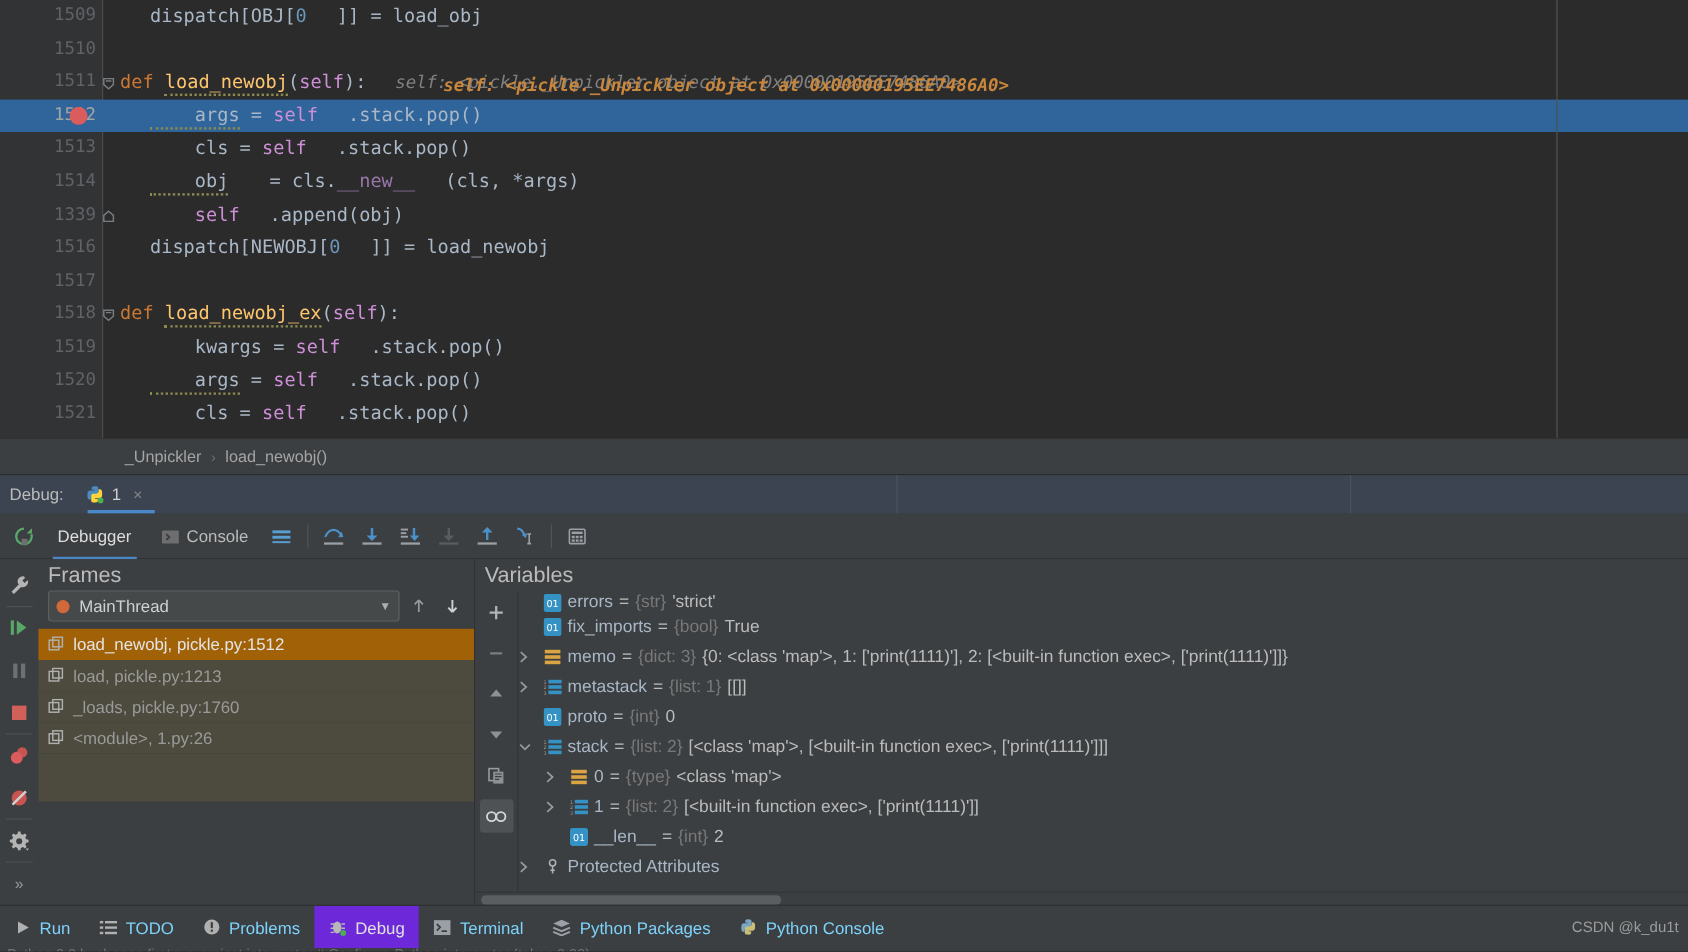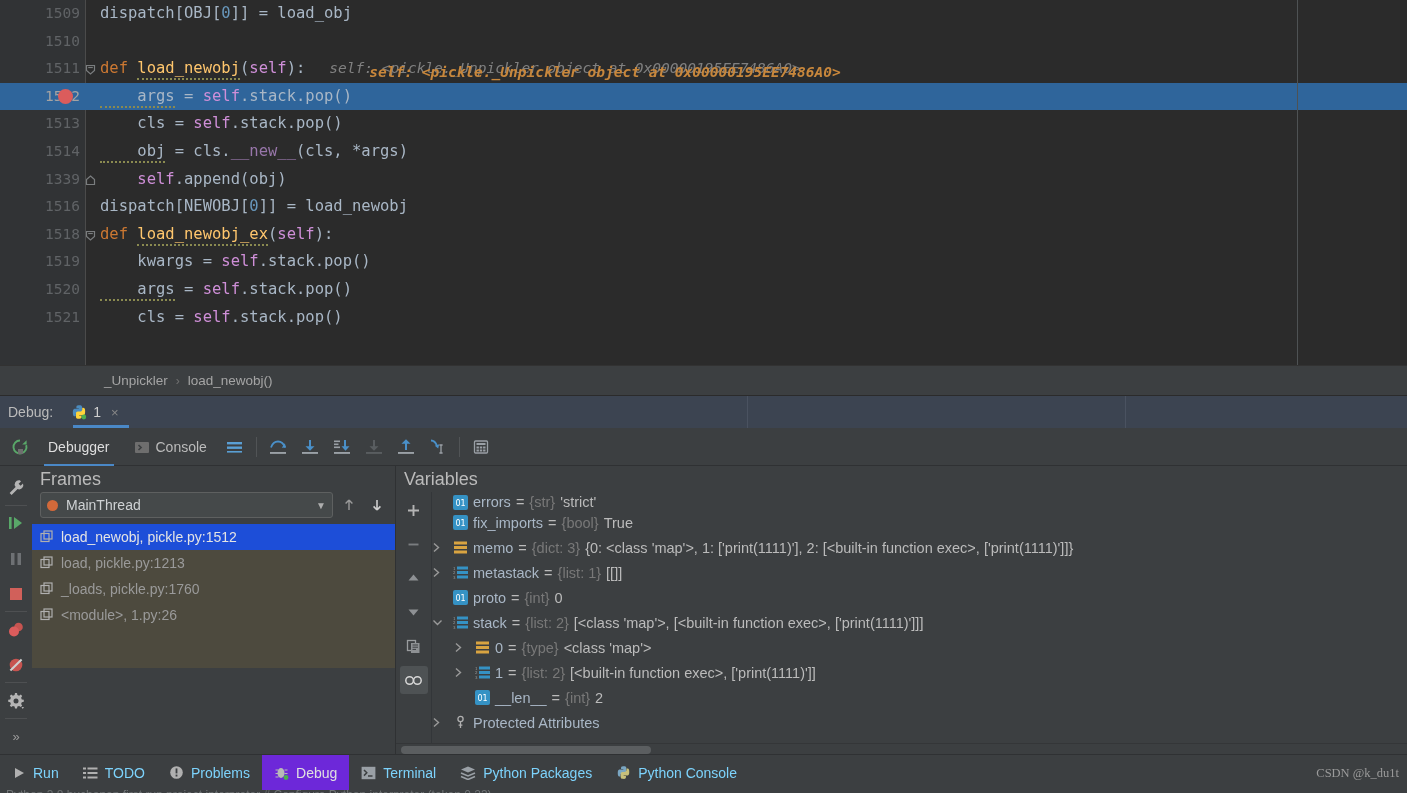--- a/index.html
+++ b/index.html
@@ -52,21 +52,21 @@
   }
   .margin-guide {
     position: absolute; left: 1297px; top: 0; width: 1px; height: 365px;
     background: #4e5254;
   }
   
   .k  { color: #cc7832; }          
   .fn { color: #ffc66d; }          
   .sf { color: #9876aa; }          
   .pk { color: #cf8fd8; }          
-  .id { color: #a9b7c6; }          
+  .id { color: #a9b7c6; margin-left: 25px; }          
   .nm { color: #6897bb; }          
   .op { color: #a9b7c6; }
   .hint { color: #808080; font-style: italic; font-size: 14.5px;
           font-family: "DejaVu Sans Mono", monospace; }
   .hint-o { color: #c8873c; font-style: italic; font-weight: bold; }
   .squig {
     border-bottom: 2px dotted #8a8a50;
     padding-bottom: 1px;
   }
 
@@ -154,21 +154,21 @@
   .thread-dot { width: 11px; height: 11px; border-radius: 50%; background: #d2693a; }
   .chev { margin-left: auto; color: #aeaeae; font-size: 10px; }
   .arrow-btn { width: 24px; height: 24px; display:flex;align-items:center;justify-content:center;}
 
   #frames-list { margin-top: 6px; }
   .frame-row {
     height: 26px; display: flex; align-items: center; gap: 7px;
     padding-left: 8px; font-size: 14px; color: #9a9a9a;
     background: #4d4a3e;
   }
-  .frame-row.sel { background: #1d4ed8; color: #e4e4e4; }
+  .frame-row.sel { background: #a16207; color: #e4e4e4; }
   #frames-spacer { background: #4d4a3e; height: 40px; }
 
   #vars-panel { flex: 1; background: #3c3f41; position: relative; display:flex; flex-direction:column;}
   #vars-body { flex: 1; display: flex; overflow: hidden; }
   #vars-side {
     width: 36px; background: #3c3f41; display: flex; flex-direction: column;
     align-items: center; padding-top: 4px; border-right: 1px solid #333639;
   }
   .vs-btn { width: 28px; height: 28px; display:flex;align-items:center;justify-content:center;
             margin-bottom: 6px; border-radius: 3px; }
@@ -204,21 +204,21 @@
     border-top: 1px solid #2f3133;
   }
   .sb-item {
     height: 36px; display: flex; align-items: center; gap: 7px;
     padding: 0 12px; font-size: 14px; color: #7dd3fc;
   }
   .sb-item.sel { background: #6d28d9; color: #e0e0e0; }
   #watermark {
     position: absolute; right: 8px; top: 766px;
     font-size: 12.5px; color: #9b9b9b;
-    font-family: Liberation Serif, serif;
+    font-family: Liberation Sans, sans-serif;
   }
   #bottomstrip {
     position: absolute; left: 0; top: 790px; width: 1407px; height: 3px;
     background: #3c3f41; overflow: hidden;
   }
   #bottomtext {
     font-size: 12px; color: #6f7375; white-space: nowrap;
     position: relative; top: -2px; padding-left: 6px;
   }
   svg { display: block; }
@@ -236,20 +236,21 @@
             <path d="M2.5 2.5h8v5L6.5 11 2.5 7.5z" fill="none" stroke="#7a7d7f" stroke-width="1.2"></path>
             <path d="M4.2 4.5h4.6" stroke="#7a7d7f" stroke-width="1.2"></path>
           </svg></div><span class="ctext"><span class="k">def </span><span class="fn squig">load_newobj</span><span class="op">(</span><span class="pk">self</span><span class="op">):</span><span style="position: relative; margin-left: 24px;"><span class="hint">self: &lt;pickle._Unpickler object at 0x00000195EE7486A0&gt;</span><span class="hint hint-o" style="position: absolute; left: 40px; top: 0px; white-space: pre;">self: &lt;pickle._Unpickler object at 0x00000195EE7486A0&gt;</span></span></span></div>
       <div class="crow active"><div class="gutter">1512</div><div class="bp"></div><span class="ctext"><span class="id squig">    args</span><span class="op"> = </span><span class="pk">self</span><span class="id">.stack.pop()</span></span></div>
       <div class="crow"><div class="gutter">1513</div><span class="ctext"><span class="id">    cls = </span><span class="pk">self</span><span class="id">.stack.pop()</span></span></div>
       <div class="crow"><div class="gutter">1514</div><span class="ctext"><span class="id squig">    obj</span><span class="id"> = cls.</span><span class="sf">__new__</span><span class="id">(cls, *args)</span></span></div>
       <div class="crow"><div class="gutter">1339</div><div class="fold" style="top: 8px;"><svg width="13" height="13" viewBox="0 0 13 13">
             <path d="M6.5 2L10.5 5.5v5h-8v-5z" fill="none" stroke="#7a7d7f" stroke-width="1.2"></path>
           </svg></div><span class="ctext"><span class="id">    </span><span class="pk">self</span><span class="id">.append(obj)</span></span></div>
       <div class="crow"><div class="gutter">1516</div><span class="ctext"><span class="id">dispatch[NEWOBJ[</span><span class="nm">0</span><span class="id">]] = load_newobj</span></span></div>
+      <div class="crow"><div class="gutter">1517</div><span class="ctext"></span></div>
       <div class="crow"><div class="gutter">1518</div><div class="fold" style="top: 8px;"><svg width="13" height="13" viewBox="0 0 13 13">
             <path d="M2.5 2.5h8v5L6.5 11 2.5 7.5z" fill="none" stroke="#7a7d7f" stroke-width="1.2"></path>
             <path d="M4.2 4.5h4.6" stroke="#7a7d7f" stroke-width="1.2"></path>
           </svg></div><span class="ctext"><span class="k">def </span><span class="fn squig">load_newobj_ex</span><span class="op">(</span><span class="pk">self</span><span class="op">):</span></span></div>
       <div class="crow"><div class="gutter">1519</div><span class="ctext"><span class="id">    kwargs = </span><span class="pk">self</span><span class="id">.stack.pop()</span></span></div>
       <div class="crow"><div class="gutter">1520</div><span class="ctext"><span class="id squig">    args</span><span class="op"> = </span><span class="pk">self</span><span class="id">.stack.pop()</span></span></div>
       <div class="crow"><div class="gutter">1521</div><span class="ctext"><span class="id">    cls = </span><span class="pk">self</span><span class="id">.stack.pop()</span></span></div>
     </div>
   <div class="margin-guide"></div>
 </div>

